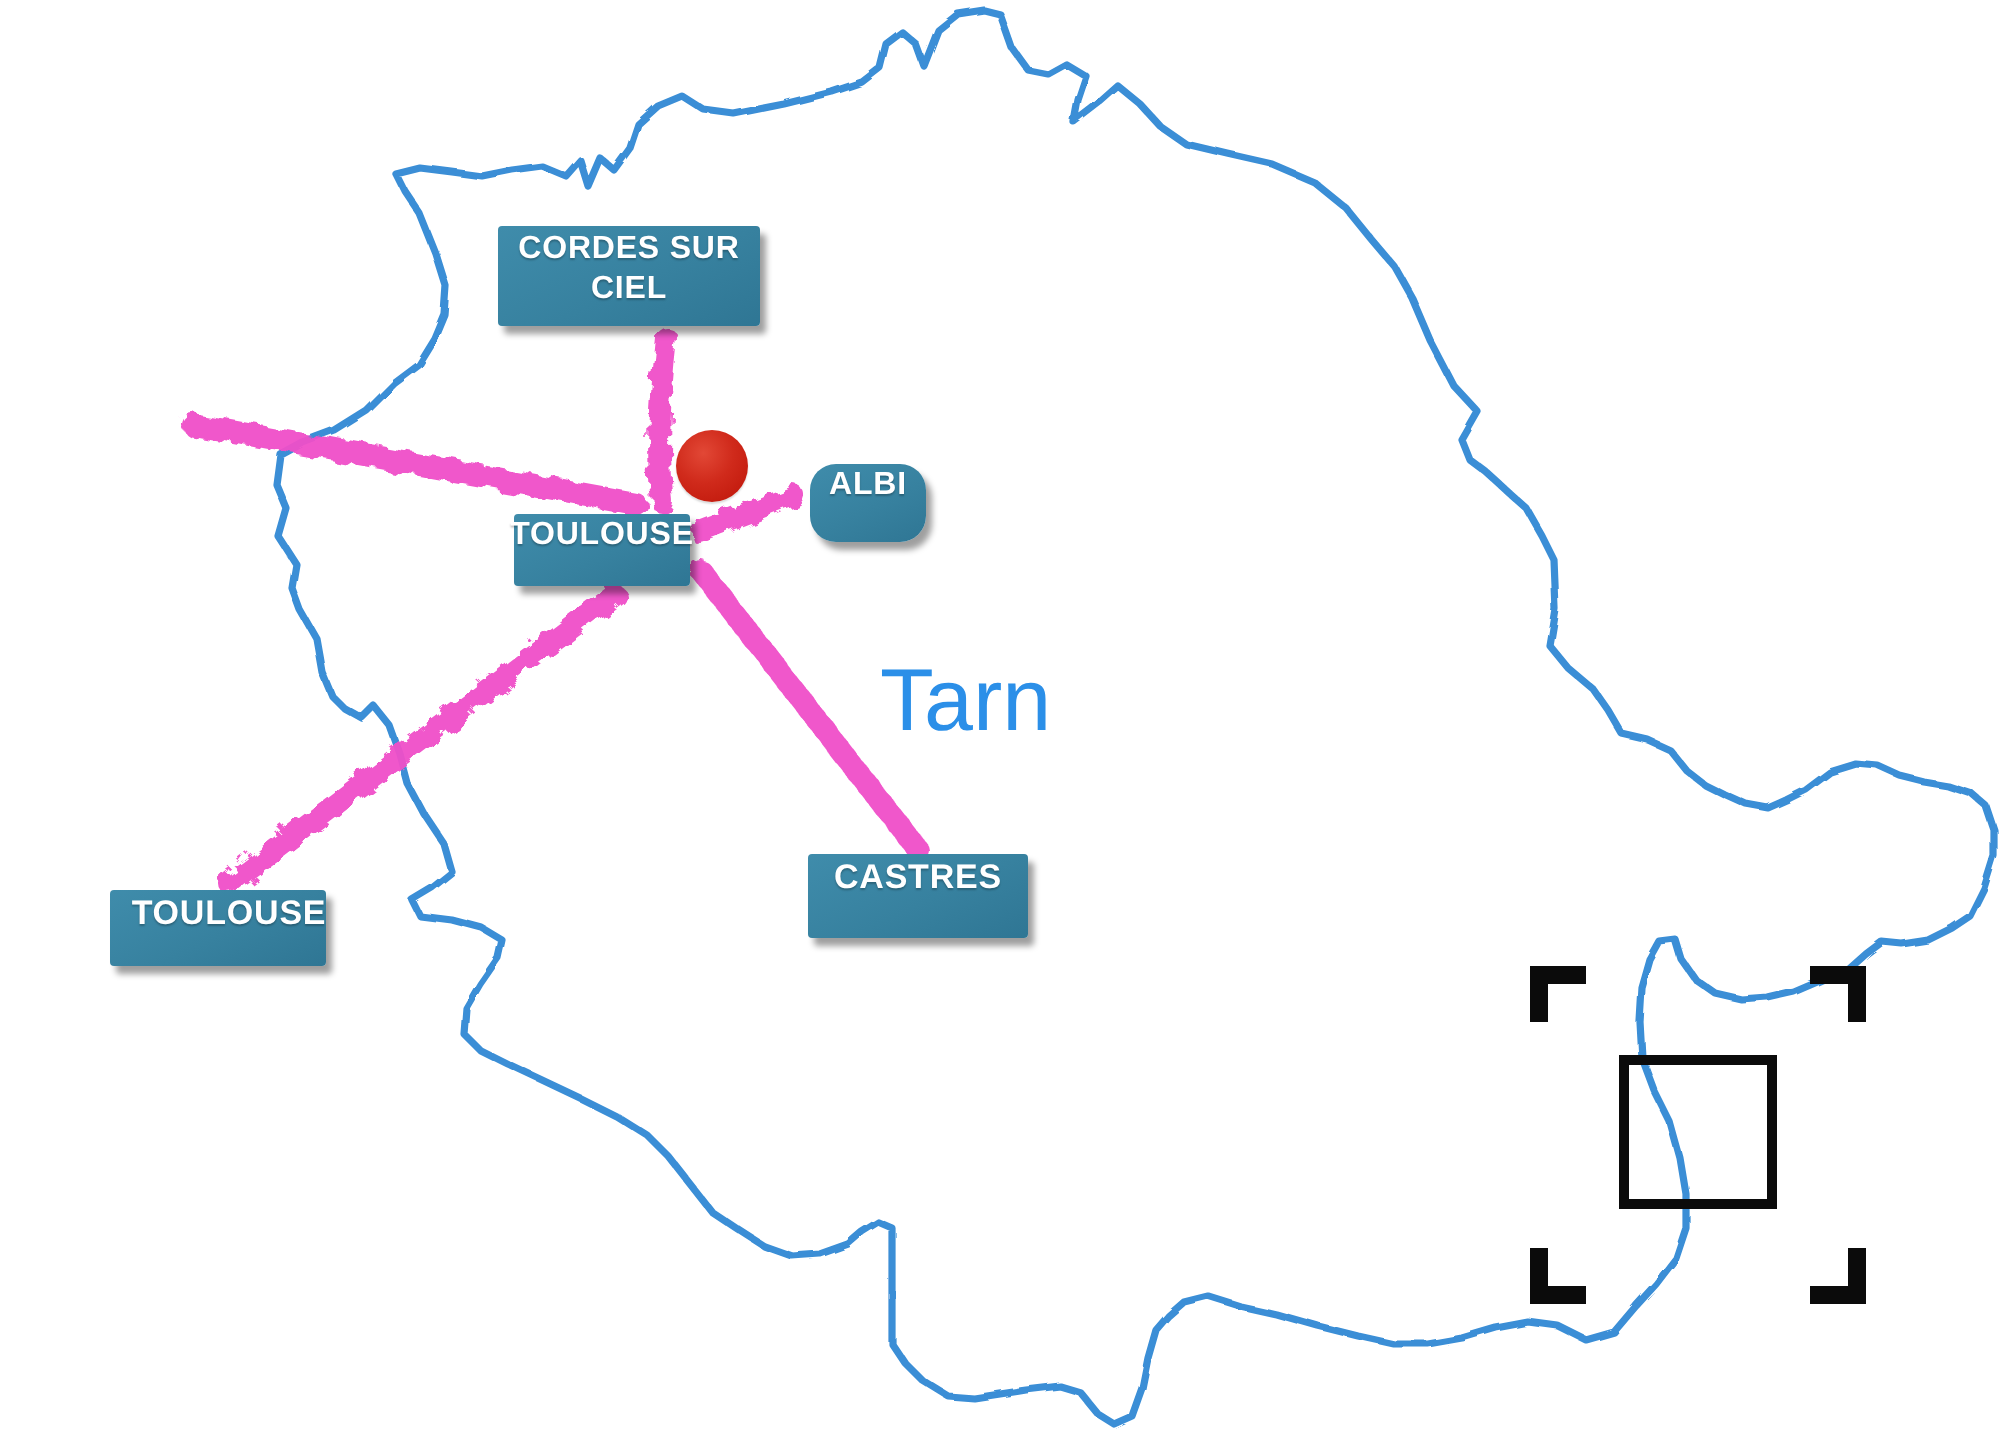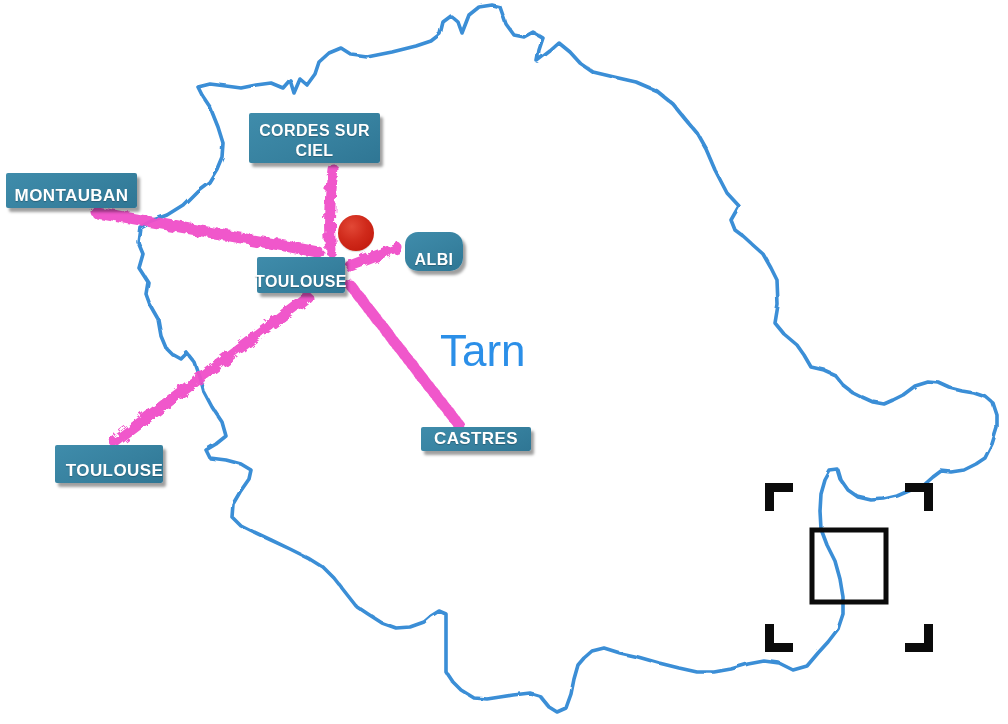--- a/index.html
+++ b/index.html
@@ -7,39 +7,39 @@
     position:relative;
     width:1008px;height:724px;
     background:#ffffff;
     overflow:hidden;
     font-family:"Liberation Sans", sans-serif;
   }
   #map-svg{position:absolute;left:0;top:0;width:1008px;height:724px;}
 
   .city-label{
     position:absolute;
-    display:flex;align-items:flex-end;justify-content:center;
+    display:flex;align-items:flex-start;justify-content:center;
     text-align:center;
     background:linear-gradient(155deg,#3f8cab 0%,#37819f 55%,#2f7694 100%);
     color:#ffffff;
     font-weight:bold;
     letter-spacing:.4px;
     border-radius:2px;
     box-shadow:3px 4px 3px rgba(0,0,0,.38);
     text-shadow:0 1px 1px rgba(0,0,0,.25);
     line-height:1.15;
     box-sizing:border-box;
     padding:2px 5px;
   }
   .lbl-montauban{left:6px;  top:173px; width:131px; height:35px; font-size:17px;}
   .lbl-cordes  {left:249px; top:113px; width:131px; height:50px; font-size:16px; line-height:1.25;}
   .lbl-albi    {left:405px; top:232px; width:58px;  height:39px; font-size:16px;border-radius:13px;}
   .lbl-gaillac {left:257px; top:257px; width:88px;  height:36px; font-size:16px;}
   .lbl-toulouse{left:55px;  top:445px; width:108px; height:38px; font-size:17px;padding-left:16px;}
-  .lbl-castres {left:404px; top:427px; width:110px; height:24px; font-size:17px;margin-left:17px;}
+  .lbl-castres {left:404px; top:427px; width:110px; height:42px; font-size:17px;}
 
   .region-name{
     position:absolute;
     left:440px; top:326px;
     font-size:44px;
     font-weight:400;
     color:#2b8fe8;
     letter-spacing:0px;
     white-space:nowrap;
   }
@@ -89,23 +89,20 @@
       <path d="M96,212 C160,224 255,240 318,252"></path>
       <path d="M333,169 C330,196 328,226 331,251"></path>
       <path d="M350,266 L397,248"></path>
       <path d="M307,297 L115,442"></path>
       <path d="M351,286 L459,425"></path>
     </g>
   </svg>
 
   <div class="marker-dot"></div>
 
-  <div class="city-label lbl-montauban">
-    <span>MONTAUBAN</span>
-  </div>
   <div class="city-label lbl-cordes">
     <span>CORDES SUR CIEL</span>
   </div>
   <div class="city-label lbl-albi">
     <span>ALBI</span>
   </div>
   <div class="city-label lbl-gaillac">
     <span>TOULOUSE</span>
   </div>
   <div class="city-label lbl-toulouse">

